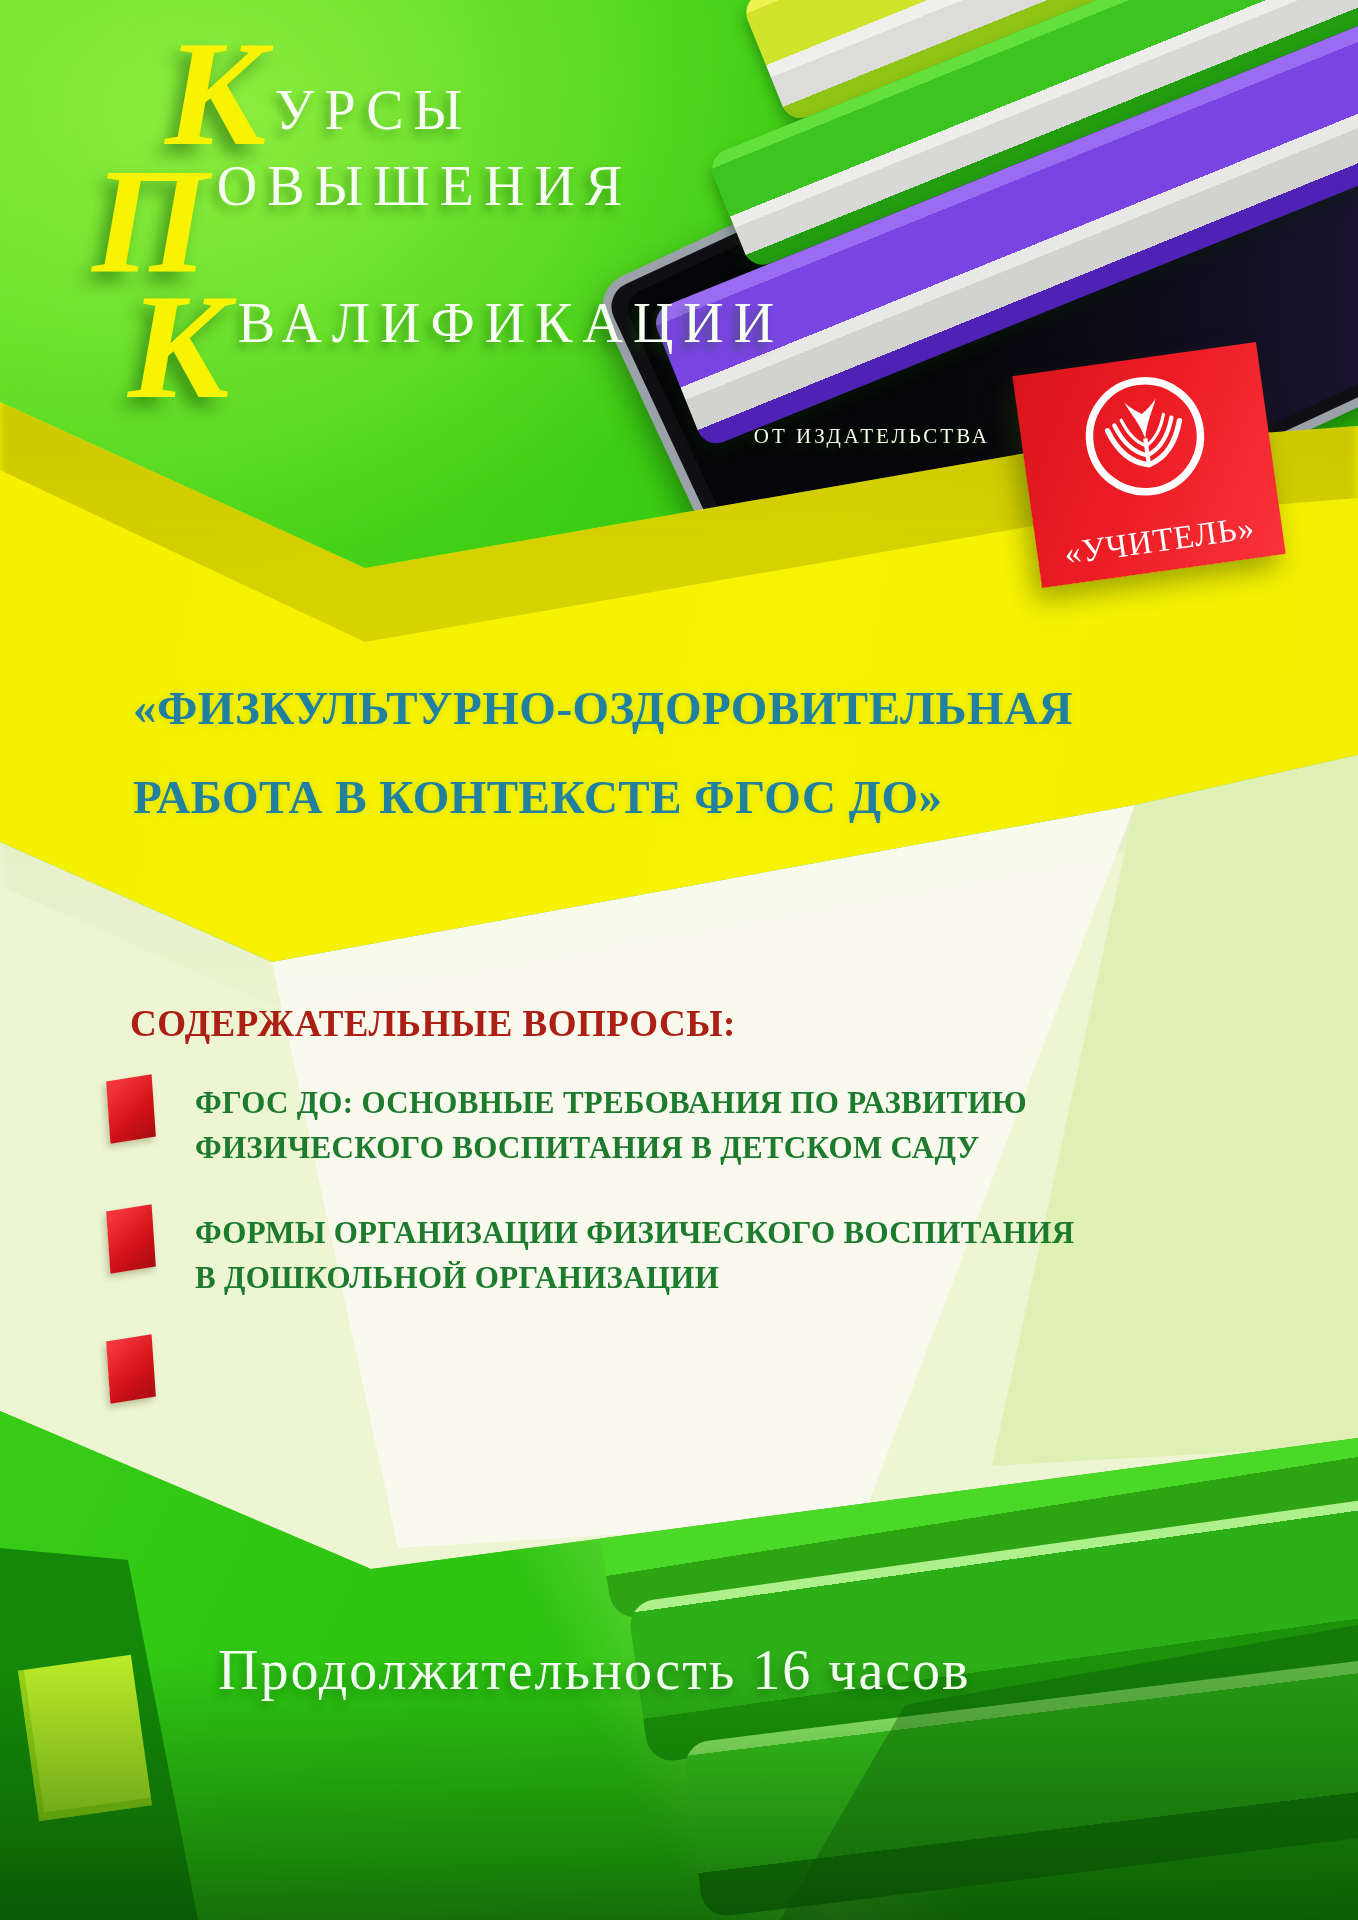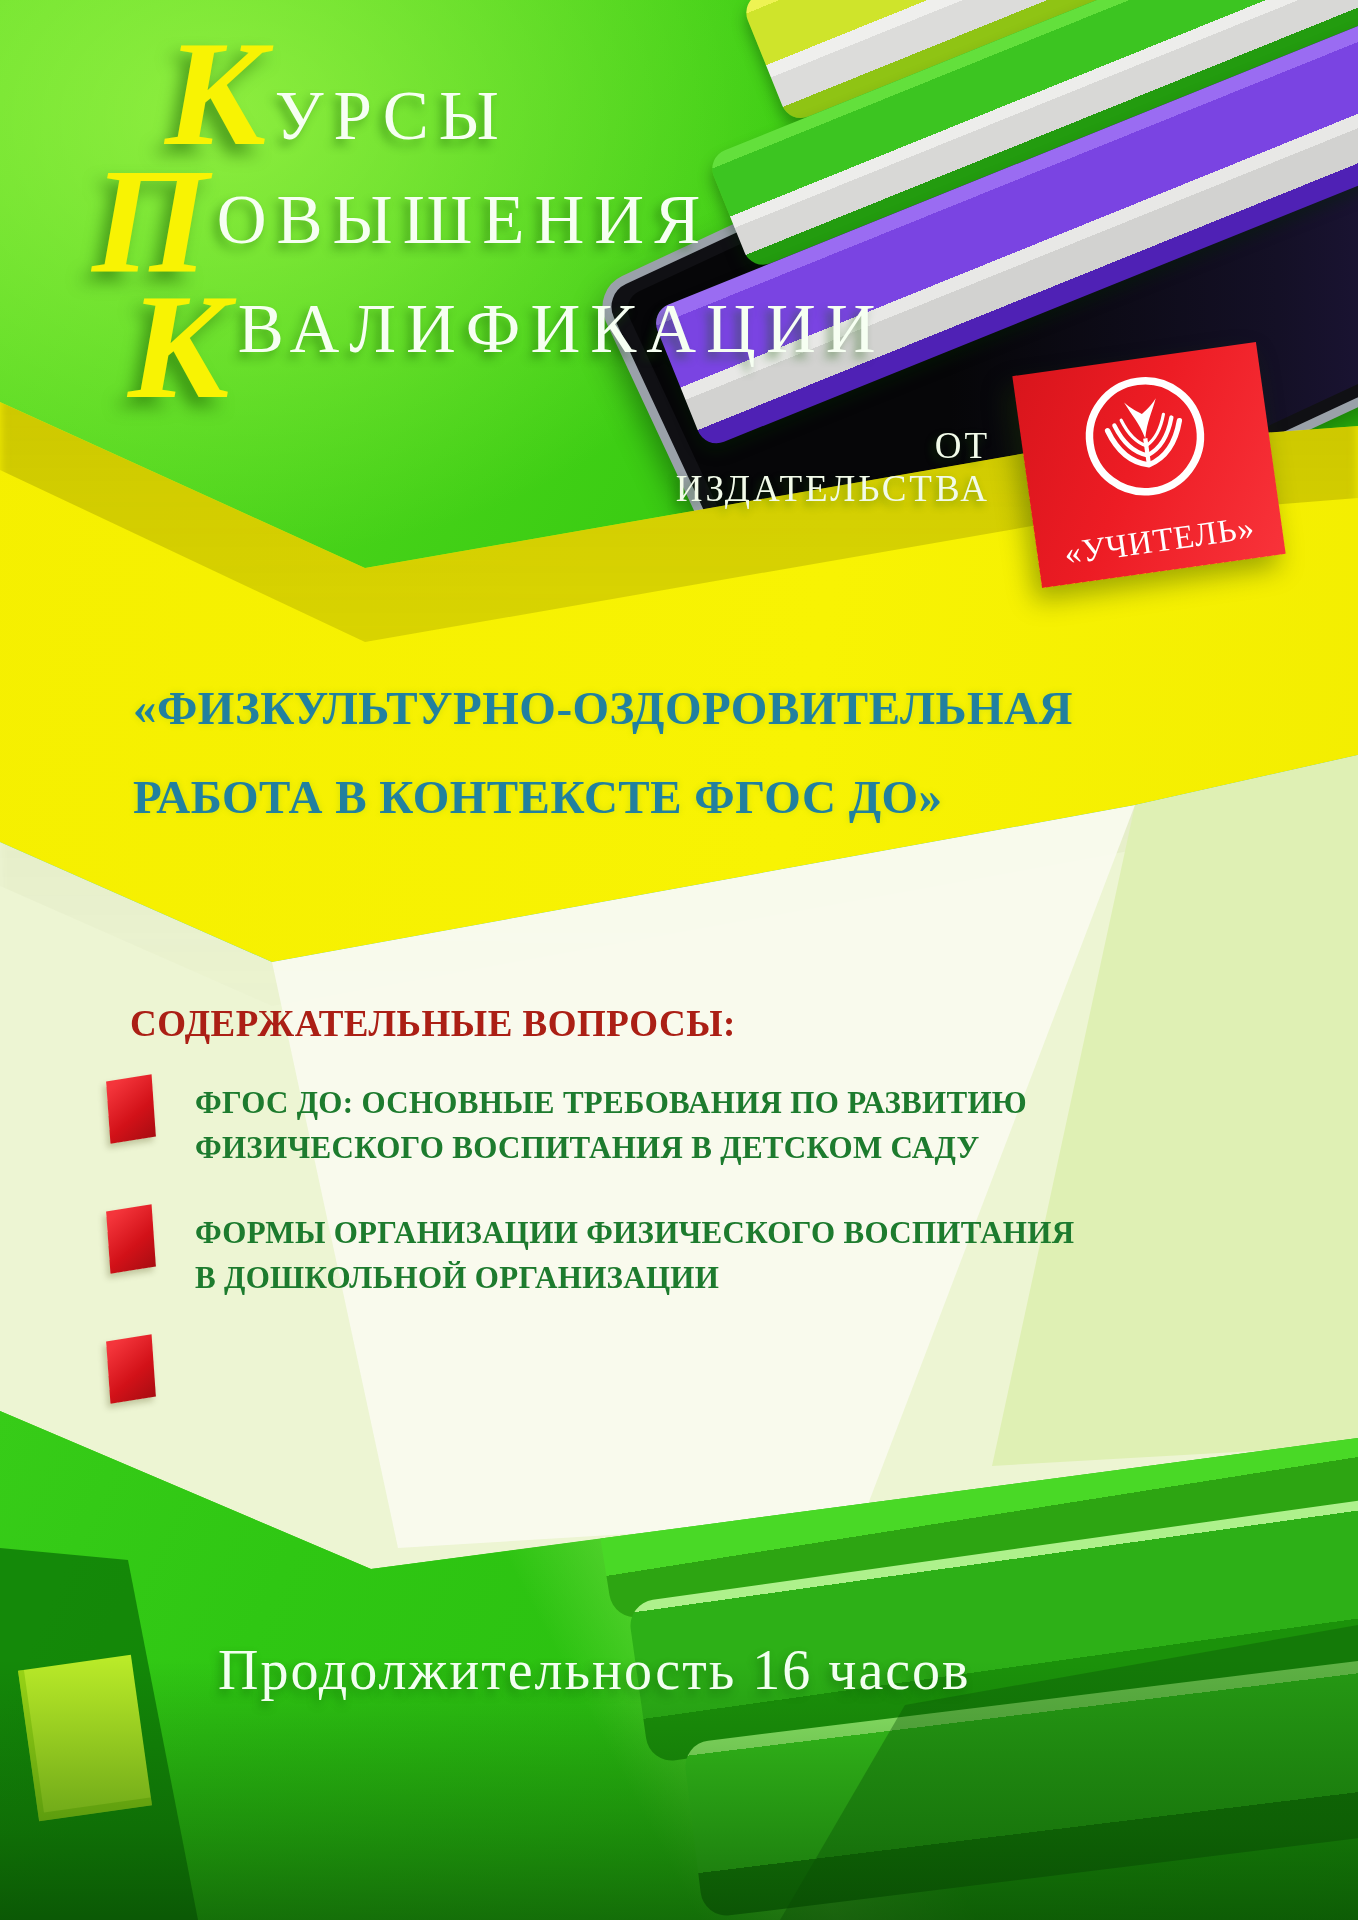--- a/index.html
+++ b/index.html
@@ -75,26 +75,26 @@
   .bb-shade-right { inset:0; background:rgba(10,85,5,.38);
     clip-path:polygon(780px 1920px, 905px 1705px, 1358px 1625px, 1358px 1920px); }
 
   
   .h-row { display:flex; align-items:flex-start; white-space:nowrap; }
   .h-row1 { left:165px; top:30px; }
   .h-row2 { left:92px;  top:158px; }
   .h-row3 { left:128px; top:283px; }
   .h-initial { position:static; font-style:italic; font-weight:700; font-size:150px; line-height:.85;
     color:var(--yellow-band); text-shadow:-9px 10px 16px rgba(25,95,0,.55); }
-  .h-word { position:static; font-weight:400; font-size:69px; line-height:1; letter-spacing:10px;
+  .h-word { position:static; font-weight:400; font-size:56px; line-height:1; letter-spacing:10px;
     color:#f6fff2; margin-left:8px; text-shadow:-5px 6px 10px rgba(20,90,0,.45); }
   .h-row1 .h-word { margin-top:52px; }
-  .h-row2 .h-word { margin-top:28px; }
+  .h-row2 .h-word { }
   .h-row3 .h-word { margin-top:12px; }
-  .subtitle { left:610px; top:424px; width:380px; text-align:right; font-size:37px;
+  .subtitle { left:610px; top:424px; width:380px; text-align:right; font-size:21px;
     letter-spacing:3px; color:#f2fbe9; text-shadow:-3px 4px 8px rgba(20,90,0,.45); }
 
   
   .logo { left:1026px; top:358px; width:246px; height:214px; transform:rotate(-8deg);
     background:linear-gradient(120deg, #d8151c, var(--logo-red) 45%, #f8333a);
     box-shadow:-8px 12px 26px rgba(30,60,0,.40); }
   .logo-emblem { left:59px; top:14px; width:128px; height:128px; }
   .logo-text { left:0; right:0; bottom:12px; text-align:center; color:#fff;
     font-size:33px; letter-spacing:1px; }
 

